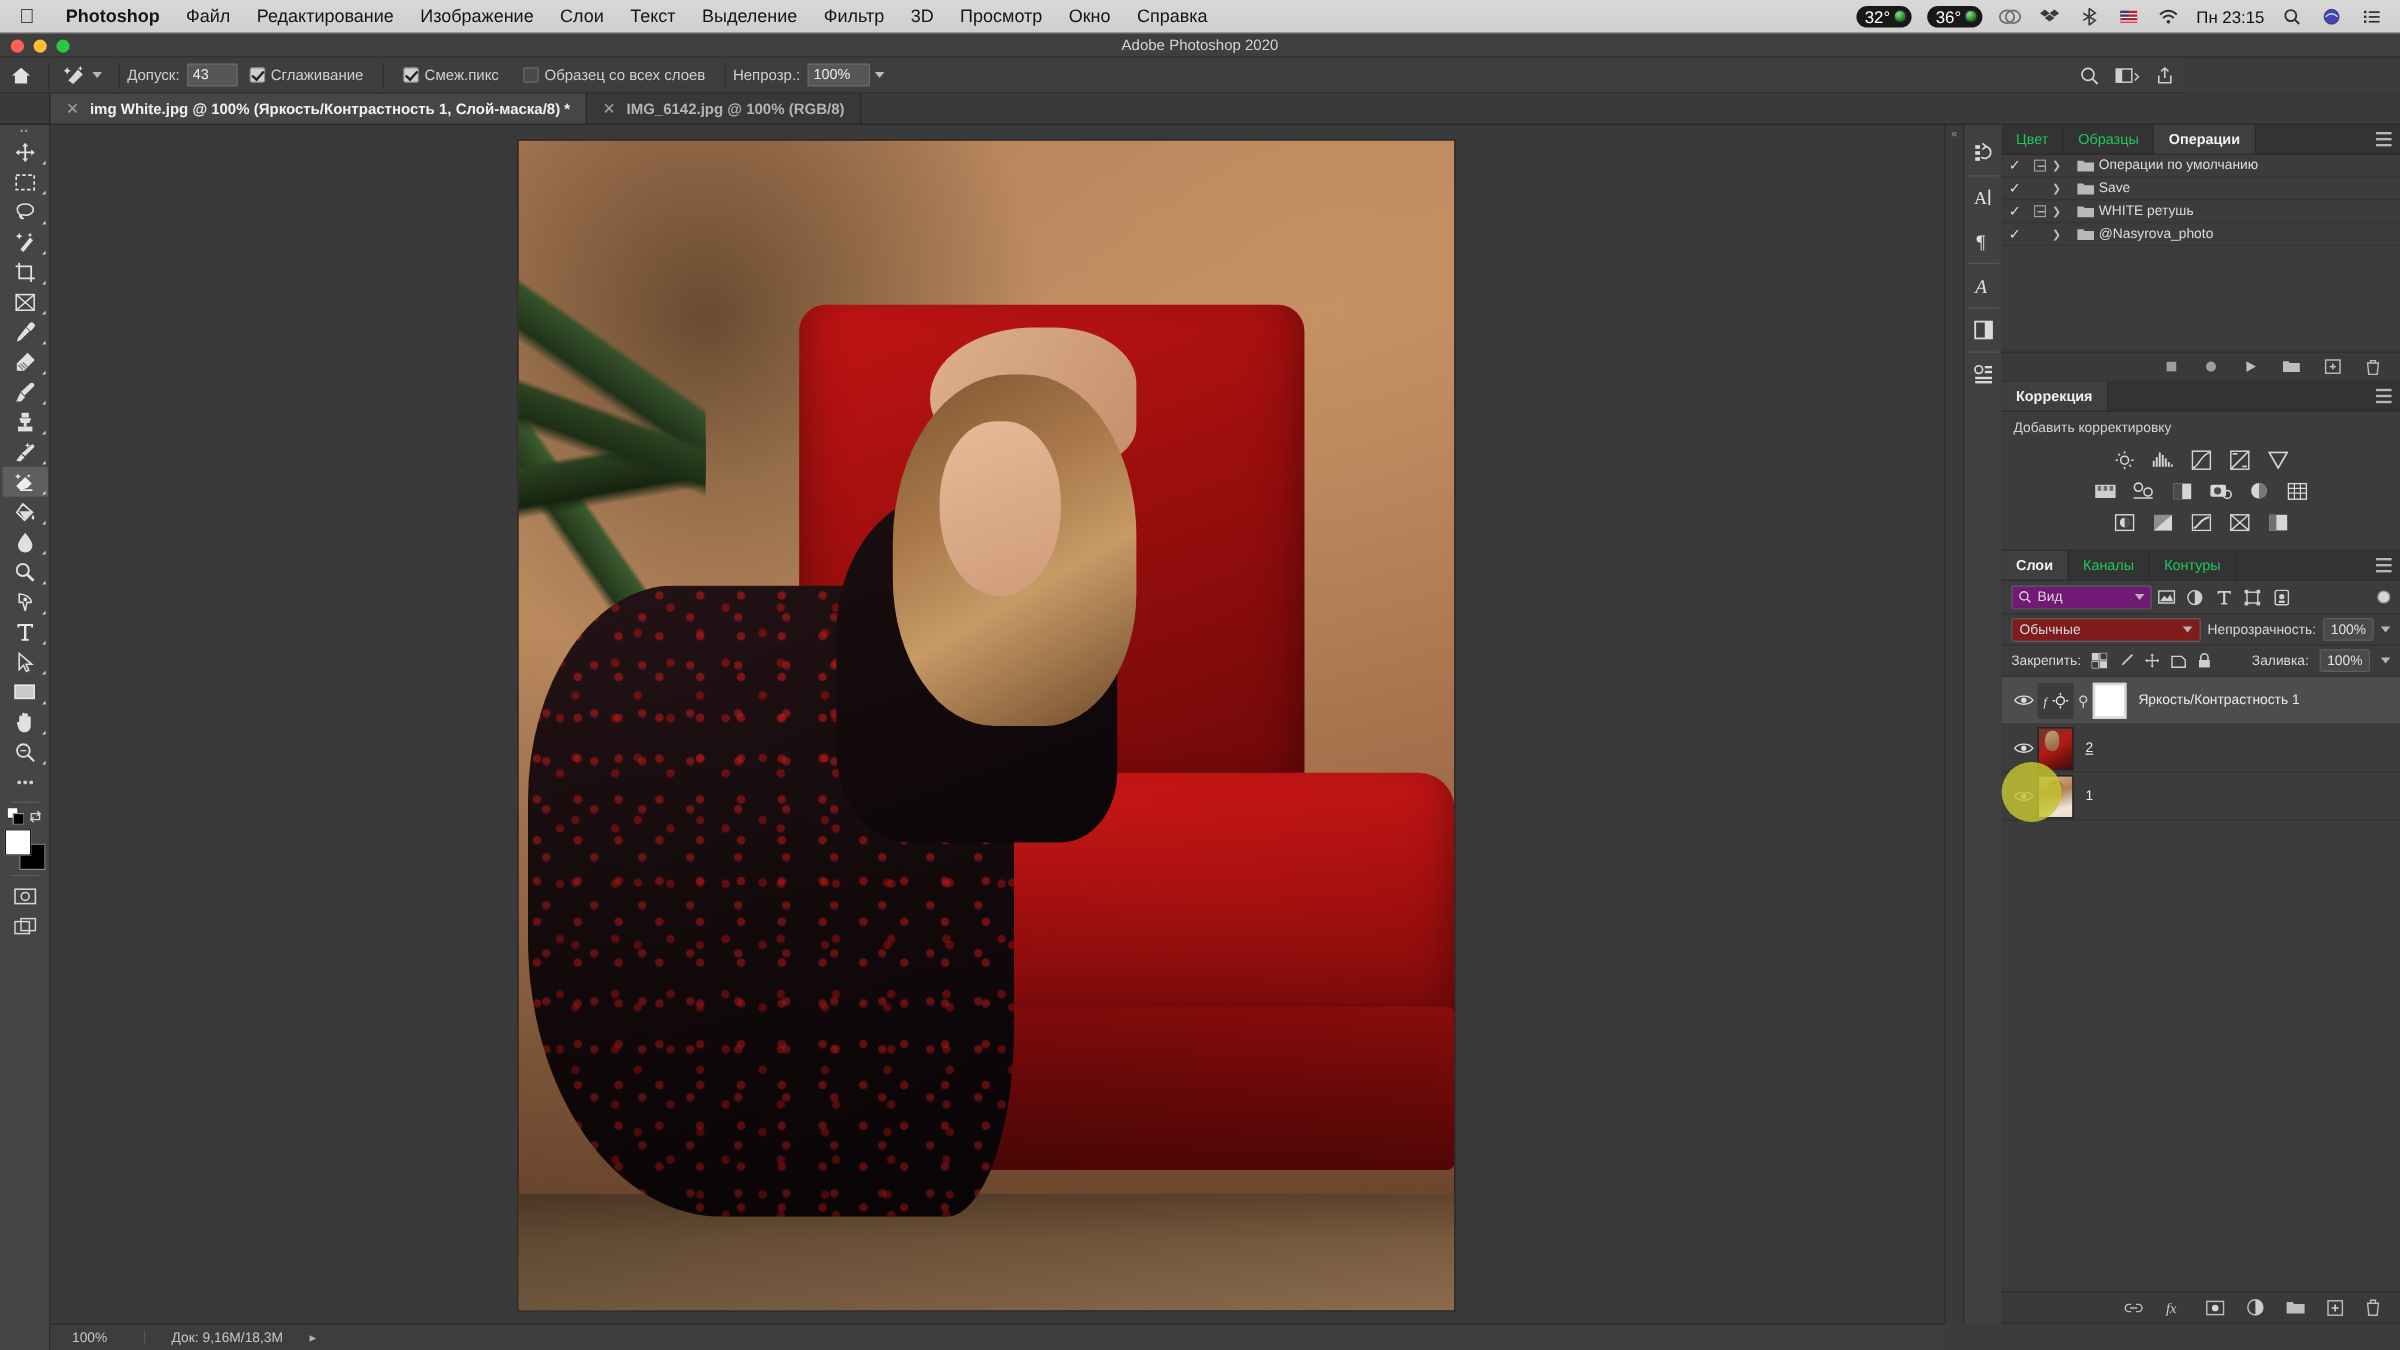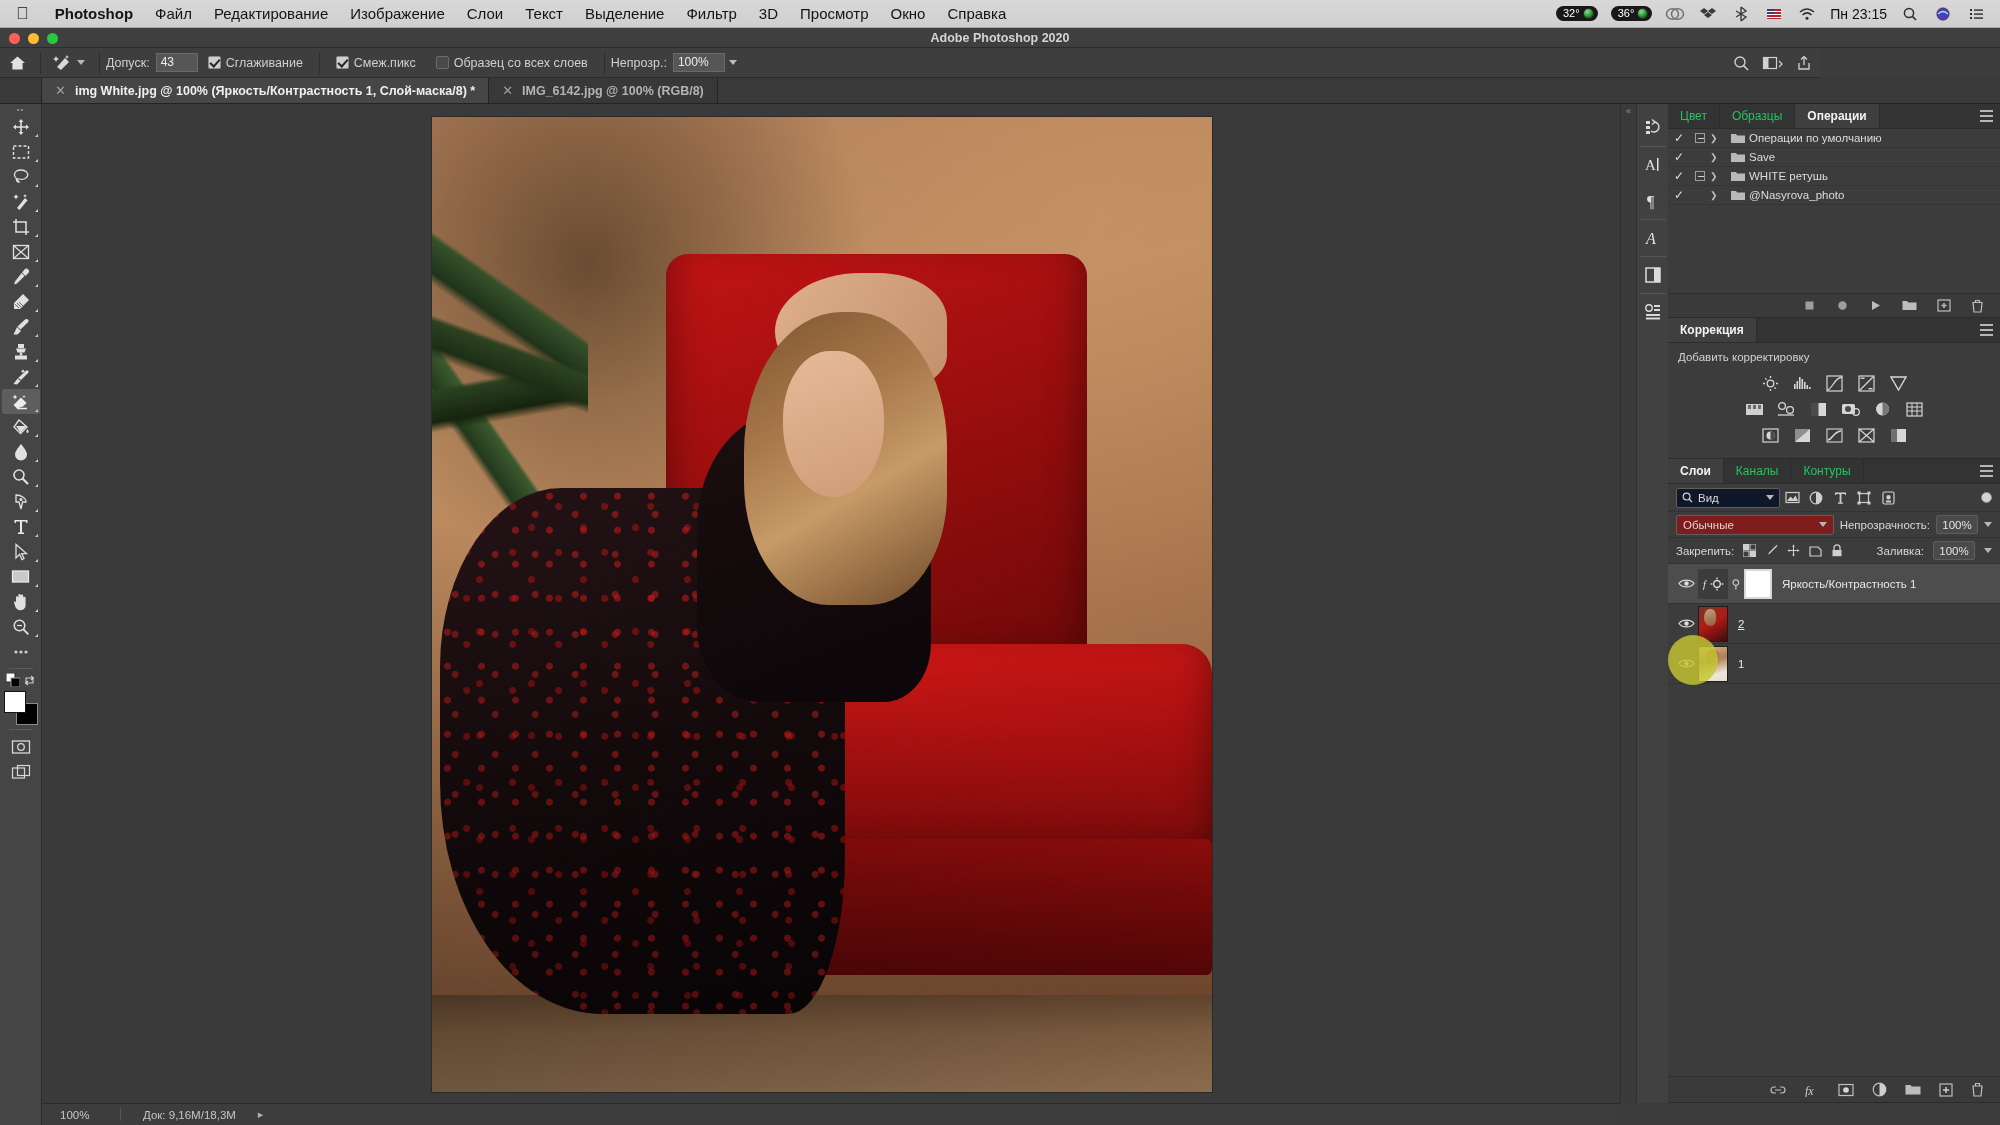--- a/index.html
+++ b/index.html
@@ -20,21 +20,21 @@
     display: flex; align-items: center;
     font-size: 15px; color: #141414;
   }
   .macbar .apple { padding: 0 15px 0 16px; font-size: 17px; line-height: 1; }
   .macbar .mitem { padding: 0 11px; white-space: nowrap; }
   .macbar .mitem.bold { font-weight: bold; }
   .macbar .spacer { flex: 1 1 auto; }
   .macbar .sys { display: flex; align-items: center; gap: 13px; padding-right: 14px; }
   .tempchip {
     background: #181818; color: #fff; border-radius: 9px;
-    font-size: 11px; padding: 2px 4px 2px 7px; display: flex; align-items: center; gap: 3px;
+    font-size: 14px; padding: 2px 4px 2px 7px; display: flex; align-items: center; gap: 3px;
     line-height: 1;
   }
   .tempchip .dot {
     width: 11px; height: 11px; border-radius: 50%;
     background: radial-gradient(circle at 35% 30%, #8de08b, #1f8a2a 60%, #0d4a13);
     border: 1px solid #2d2d2d;
   }
   .sysicon { width: 20px; height: 18px; display: block; }
   .clock { font-size: 14px; color: #101010; white-space: nowrap; text-align: right; }
 
@@ -43,21 +43,21 @@
     position: absolute; top: 28px; left: 0; width: 2000px; height: 20px;
     background: #3f3f3f; border-bottom: 1px solid #2b2b2b;
   }
   .lights { position: absolute; left: 9px; top: 5px; display: flex; gap: 8px; }
   .light { width: 11px; height: 11px; border-radius: 50%; }
   .l-red { background: #ff5f57; }
   .l-yellow { background: #febc2e; }
   .l-green { background: #28c840; }
   .doctitle {
     position: absolute; left: 0; top: 0; width: 2000px; height: 20px;
-    text-align: center; line-height: 20px; font-size: 12.5px; color: #d4d4d4; font-weight: bold;
+    text-align: center; line-height: 20px; font-size: 12.5px; color: #d4d4d4;
   }
 
   
   .optbar {
     position: absolute; top: 48px; left: 0; width: 1820px; height: 30px;
     background: #3e3e3e; border-bottom: 1px solid #2b2b2b;
     display: flex; align-items: center; color: #d0d0d0; font-size: 12.5px;
   }
   .opt-sep { width: 1px; height: 22px; background: #2e2e2e; margin: 0 6px; }
   .home-btn { width: 34px; display: flex; justify-content: center; align-items: center; }
@@ -275,22 +275,22 @@
   .adj-row { display: flex; justify-content: center; gap: 10px; padding: 3px 0; }
   .adj-ico { width: 22px; height: 20px; display: flex; align-items: center; justify-content: center; }
 
   
   .lay-body { background: #3c3c3c; flex: 1; display: flex; flex-direction: column; position: relative; }
   .lay-filter {
     display: flex; align-items: center; gap: 0; height: 28px; padding: 0 8px;
     border-bottom: 1px solid #323232;
   }
   .filterbox {
-    display: flex; align-items: center; gap: 5px; width: 104px; height: 20px;
-    background: #0f172a; border: 1px solid #5e5e5e; border-radius: 2px;
+    display: flex; align-items: center; gap: 5px; width: 117px; height: 20px;
+    background: #701a75; border: 1px solid #5e5e5e; border-radius: 2px;
     padding: 0 5px; font-size: 11.5px; color: #d8d8d8; position: relative;
   }
   .filterbox .fchev { position: absolute; right: 5px; }
   .filtico { width: 24px; display: flex; align-items: center; justify-content: center; }
   .toggle-knob {
     margin-left: auto; width: 11px; height: 11px; border-radius: 50%;
     background: #d4d4d4; border: 1px solid #8f8f8f;
   }
   .lay-blend {
     display: flex; align-items: center; height: 26px; padding: 0 8px; gap: 6px;

